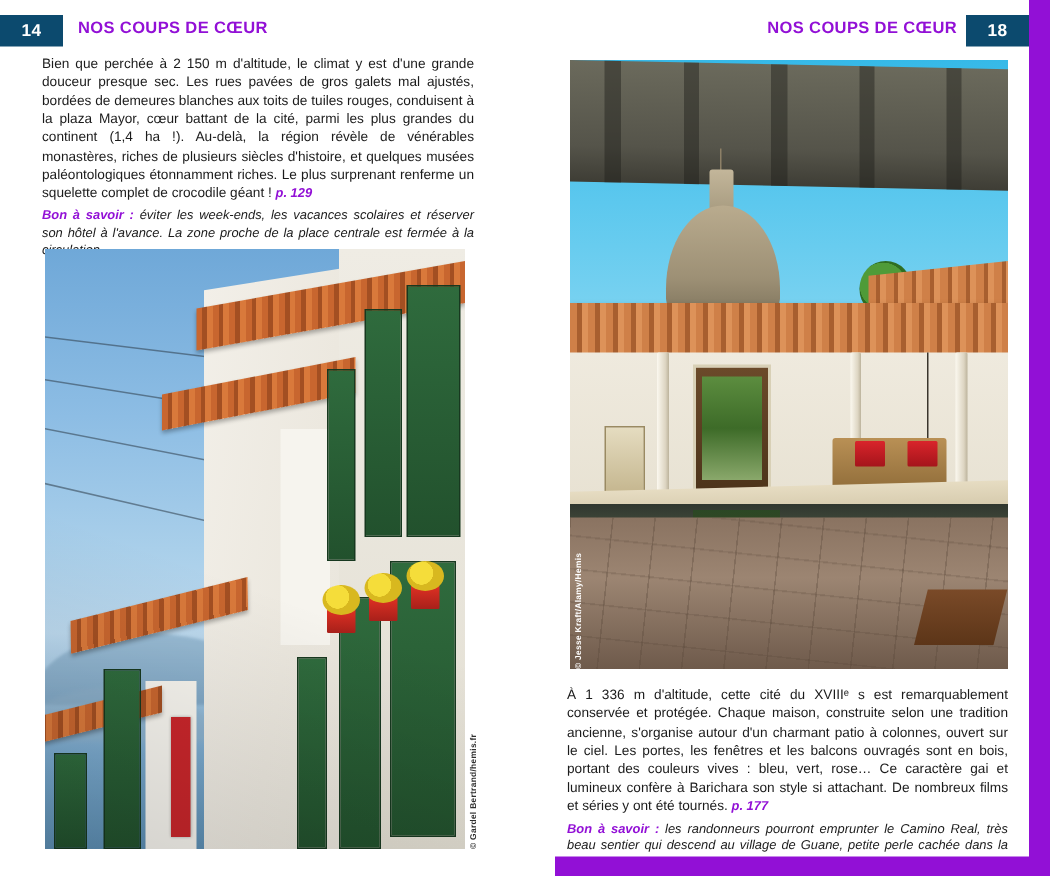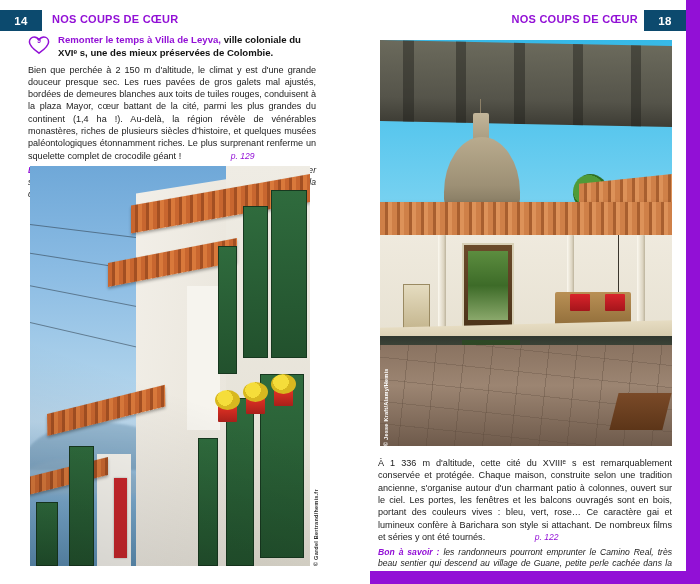--- a/index.html
+++ b/index.html
@@ -105,24 +105,23 @@
   .body-text {
     font-size: 9.1px;
     line-height: 1.355;
     color: #1b1b1b;
     text-align: justify;
     margin-top: 2px;
   }
   .body-text .ref {
     color: #9210d6;
     font-style: italic;
-    font-weight: normal;
+    font-weight: bold;
     font-size: 8.6px;
     white-space: nowrap;
-    margin-left: 47px;
   }
 
   .note {
     font-size: 8.6px;
     font-style: italic;
     line-height: 1.37;
     color: #1b1b1b;
     text-align: justify;
     margin-top: 3px;
   }
@@ -445,33 +444,20 @@
 
 <div class="spread">
 
   <div class="hdr hdr-left">
     <div class="page-tab page-tab-left">14</div>
     <div class="hdr-title hdr-title-left">NOS COUPS DE CŒUR</div>
   </div>
 
   <div class="col-left">
 
-    <div class="entry-head">
-      <span class="heart">
-        <svg viewBox="0 0 22 20" aria-hidden="true">
-          <path d="M11 18.2 C 4.2 13.2, 1.4 10.1, 1.4 6.9 C 1.4 4.1, 3.5 2.1, 6.1 2.1
-                   C 8.0 2.1, 9.8 3.2, 11 5.0 C 12.2 3.2, 14.0 2.1, 15.9 2.1
-                   C 18.5 2.1, 20.6 4.1, 20.6 6.9 C 20.6 10.1, 17.8 13.2, 11 18.2 Z" fill="none" stroke="#9210d6" stroke-width="1.5"></path>
-        </svg>
-      </span>
-      <span class="heart-num">5</span>
-      <div class="entry-title">
-        <span class="hl">Remonter le temps à Villa de Leyva,</span><span> ville coloniale du XVIᵉ s, une des mieux préservées de Colombie.</span>
-      </div>
-    </div>
 
     <div class="body-text">
       <span>Bien que perchée à 2 150 m d'altitude, le climat y est d'une grande douceur presque sec. Les rues pavées de gros galets mal ajustés, bordées de demeures blanches aux toits de tuiles rouges, conduisent à la plaza Mayor, cœur battant de la cité, parmi les plus grandes du continent (1,4 ha !). Au-delà, la région révèle de vénérables monastères, riches de plusieurs siècles d'histoire, et quelques musées paléontologiques étonnamment riches. Le plus surprenant renferme un squelette complet de crocodile géant !</span>
       <span class="ref">p. 129</span>
     </div>
 
     <div class="note">
       <span class="note-lead">Bon à savoir :</span><span> éviter les week-ends, les vacances scolaires et réserver son hôtel à l'avance. La zone proche de la place centrale est fermée à la circulation.</span>
     </div>
   </div>
@@ -562,21 +548,21 @@
     <div class="pr-mat"></div>
   </div>
 
   <div class="credit credit-right">© Jesse Kraft/Alamy/Hemis</div>
 
   <div class="col-right">
 
 
     <div class="body-text">
       <span>À 1 336 m d'altitude, cette cité du XVIIIᵉ s est remarquablement conservée et protégée. Chaque maison, construite selon une tradition ancienne, s'organise autour d'un charmant patio à colonnes, ouvert sur le ciel. Les portes, les fenêtres et les balcons ouvragés sont en bois, portant des couleurs vives : bleu, vert, rose… Ce caractère gai et lumineux confère à Barichara son style si attachant. De nombreux films et séries y ont été tournés.</span>
-      <span class="ref">p. 122</span>
+      <span class="ref">p. 177</span>
     </div>
 
     <div class="note">
       <span class="note-lead">Bon à savoir :</span><span> les randonneurs pourront emprunter le Camino Real, très beau sentier qui descend au village de Guane, petite perle cachée dans la vallée.</span>
     </div>
   </div>
 
   <div class="frame-top-right"></div>
   <div class="frame-bottom"></div>
 </div>

